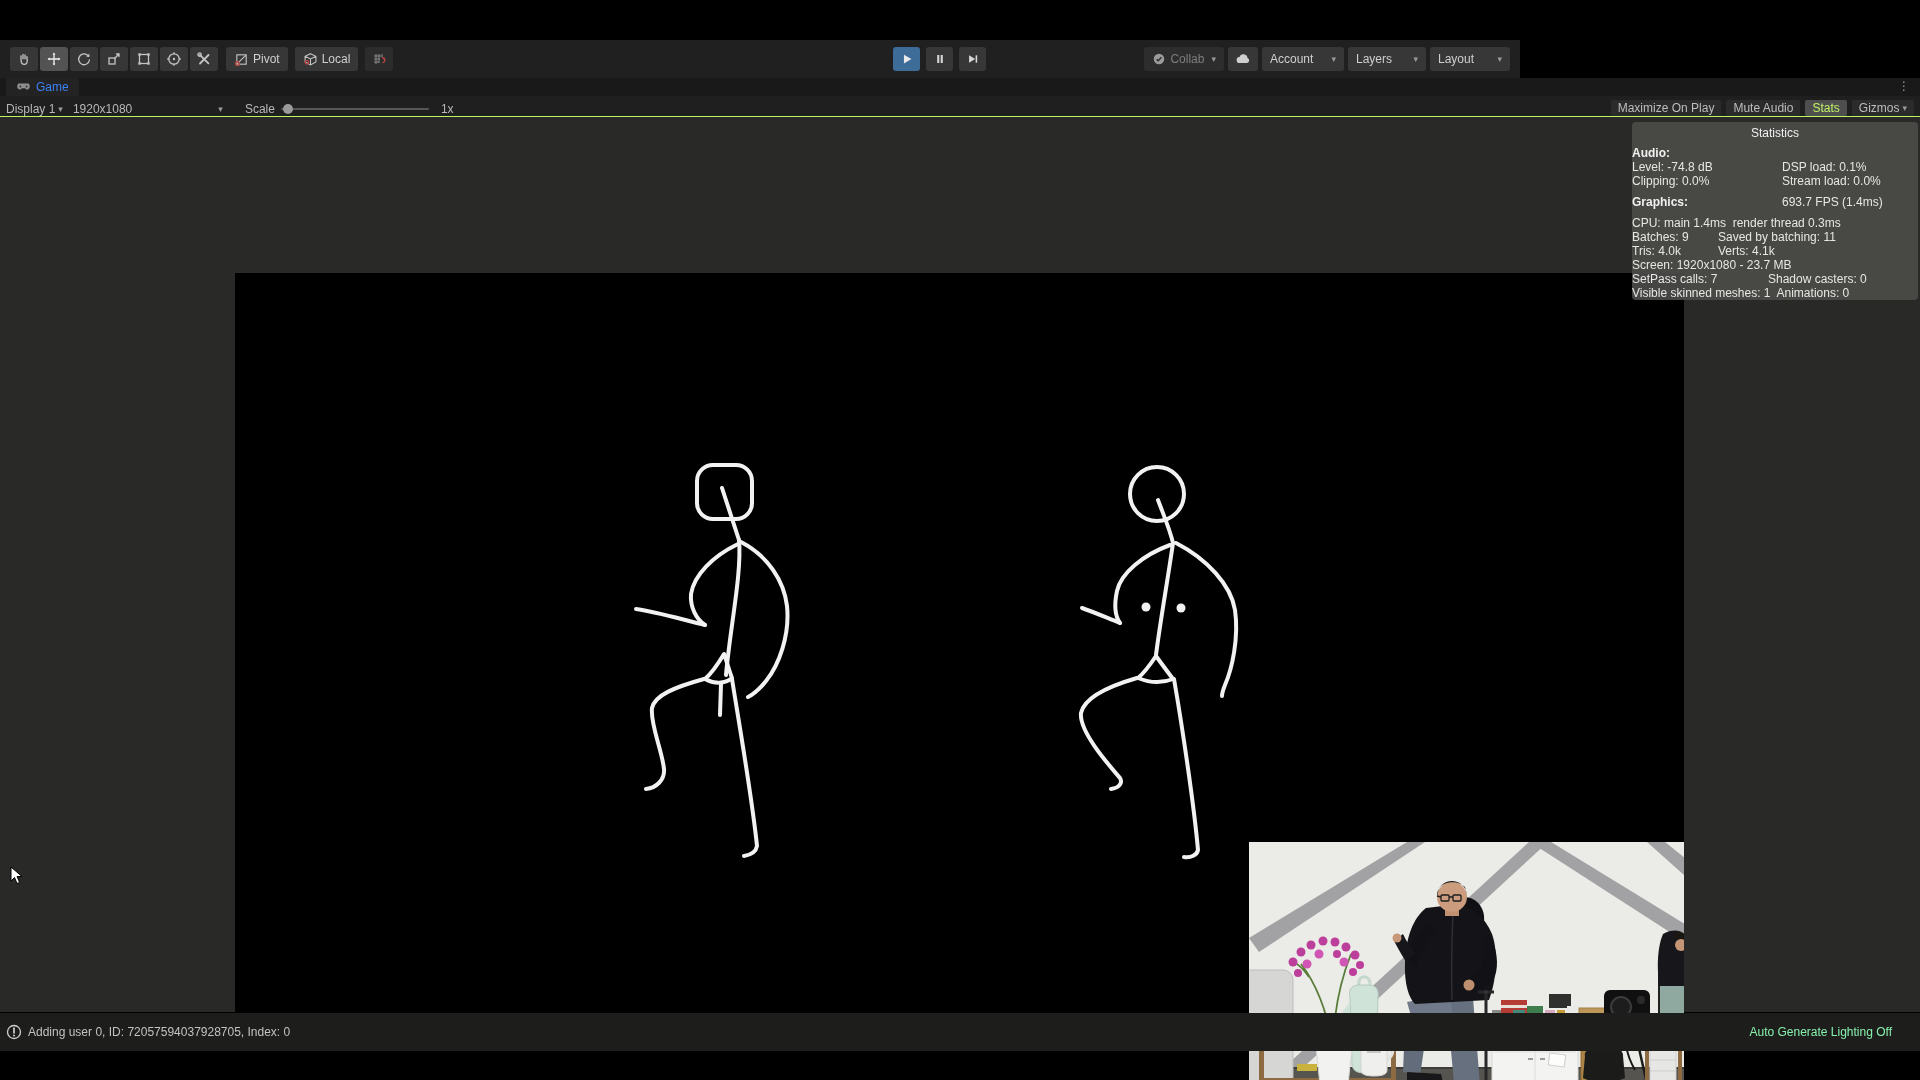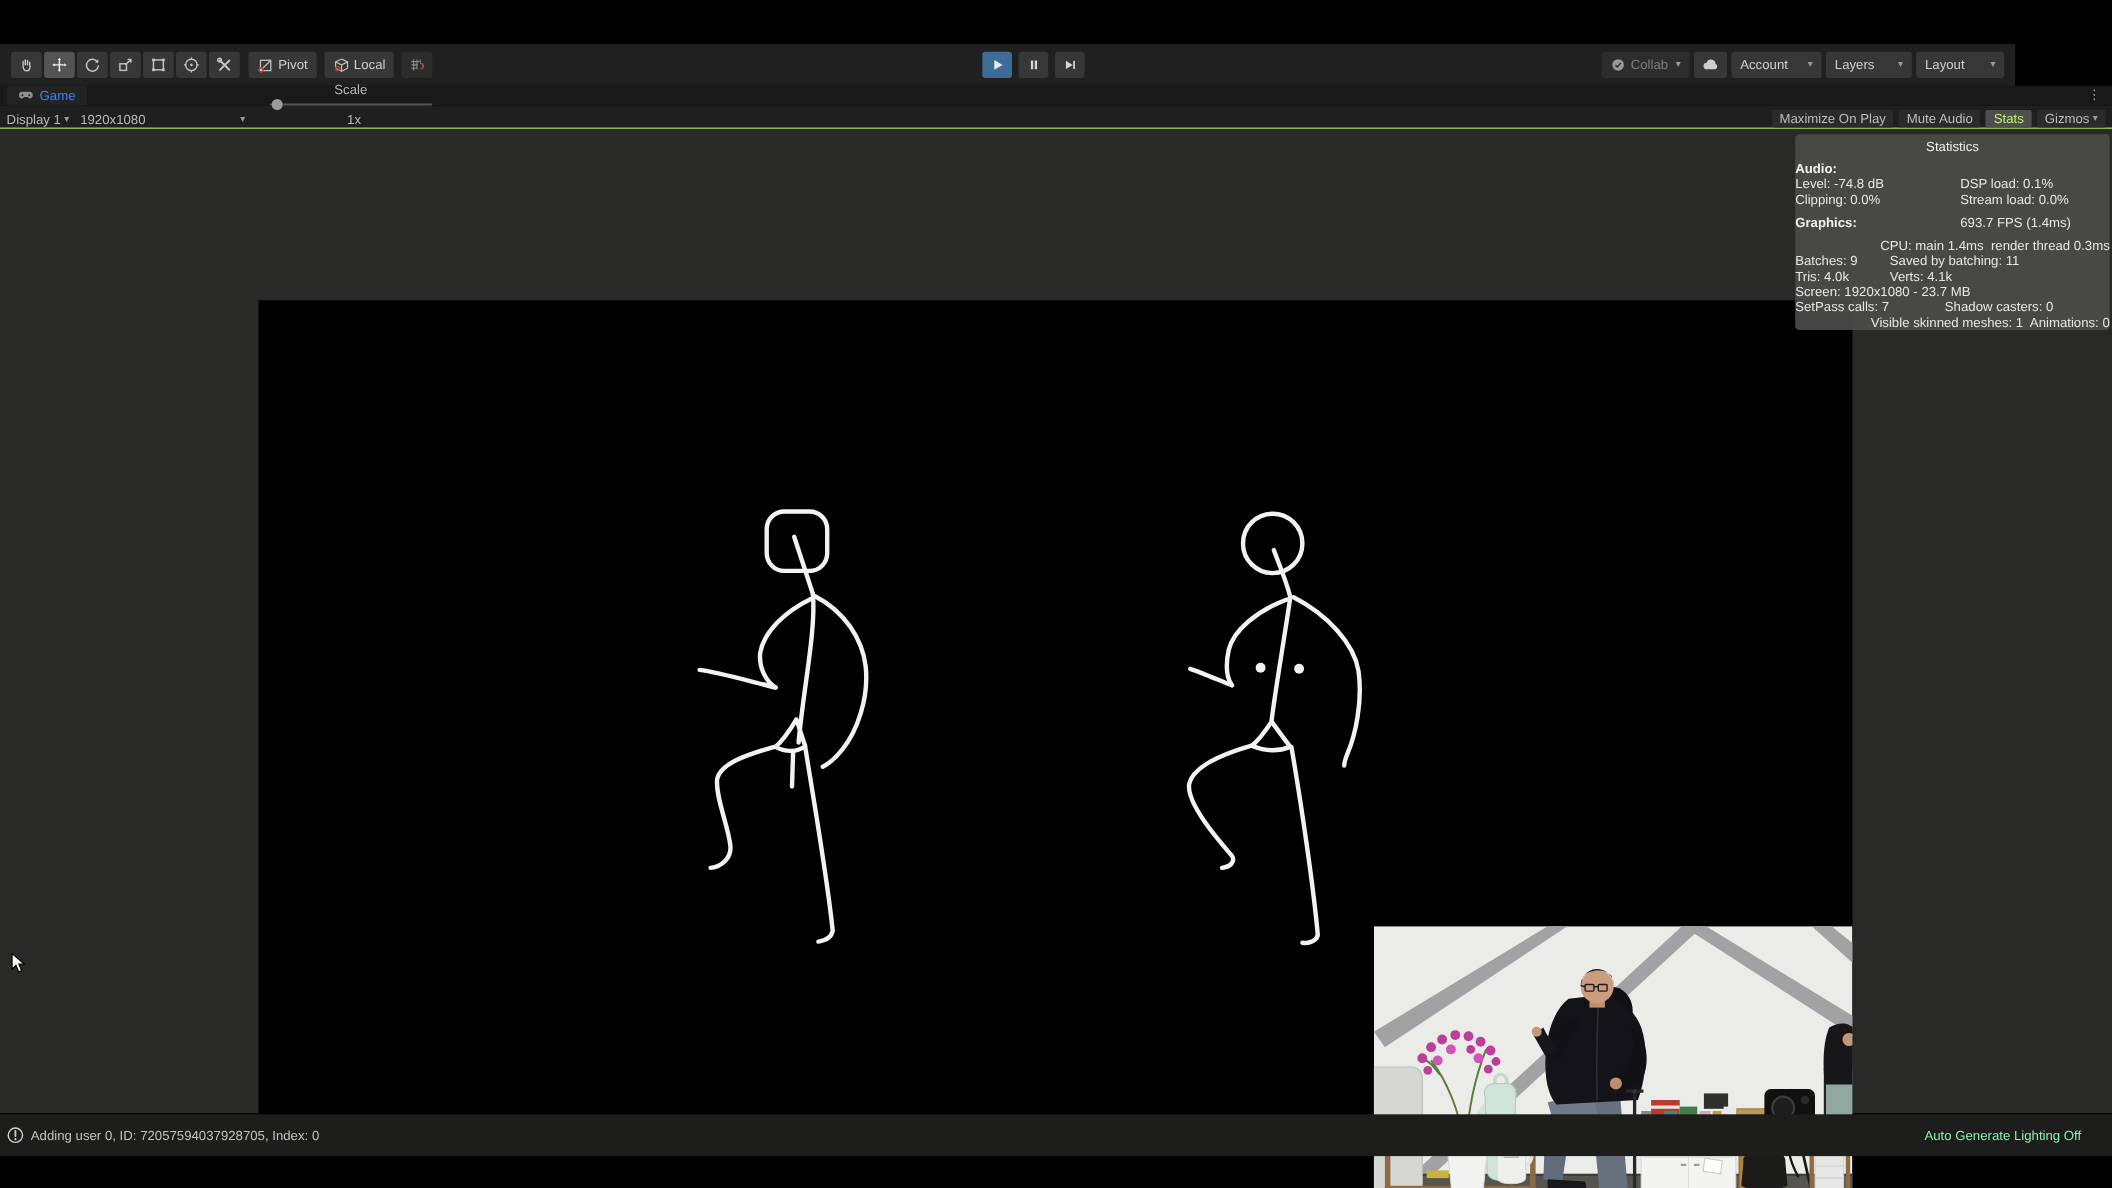--- a/index.html
+++ b/index.html
@@ -1,21 +1,21 @@
 <!DOCTYPE html>
 <html><head>
 <meta charset="utf-8">
 <style>
   html,body { margin:0; padding:0; background:#000; }
   .screen { position:relative; width:1920px; height:1080px; background:#000;
             font-family:"Liberation Sans", sans-serif; overflow:hidden; color:#c8c8c8; }
   svg { display:block; }
 
   
-  .toolbar { position:absolute; left:0; top:40px; width:1832px; height:38px;
+  .toolbar { position:absolute; left:0; top:40px; width:1520px; height:38px;
              background:#202020; border-bottom:1px solid #141414;
              display:flex; align-items:center; }
   .tools { display:flex; gap:2px; margin-left:10px; }
   .tbtn { width:28px; height:24px; background:#373737; border-radius:3px;
           display:flex; align-items:center; justify-content:center; }
   .tbtn.active { background:#535353; }
   .tbtn svg { stroke:#c4c4c4; fill:none; stroke-width:1.3; }
   .tbtn.active svg { stroke:#f0f0f0; }
   .txtbtn { height:24px; background:#373737; border-radius:3px; display:flex;
             align-items:center; gap:4px; padding:0 8px; font-size:12px; color:#cfcfcf; }
@@ -37,21 +37,21 @@
              font-size:12px; color:#3b82f6; }
   .tabmenu { position:absolute; right:10px; top:1px; font-size:12px; color:#9a9a9a;
              font-family:"DejaVu Sans",sans-serif; }
 
   
   .gamebar { position:absolute; left:0; top:96px; width:1920px; height:20px;
              background:#1f1f1f; border-bottom:3px solid #bef264;
              display:flex; align-items:flex-end; font-size:12px; color:#b8b8b8; }
   .gb-item { display:flex; align-items:center; margin-left:6px; }
   .resdrop { width:150px; justify-content:space-between; display:flex; align-items:center; margin-left:10px; }
-  .scalegrp { display:flex; align-items:center; margin-left:22px; gap:6px;flex-direction:column; }
+  .scalegrp { display:flex; align-items:center; margin-left:22px; gap:6px; }
   .track { position:relative; width:148px; height:2px; background:#565656; border-radius:1px; }
   .knob { position:absolute; left:2px; top:-4px; width:10px; height:10px; border-radius:50%;
           background:#9a9a9a; }
   .gb-right { margin-left:auto; display:flex; gap:5px; margin-right:6px; }
   .gb-btn { height:16px; display:flex; align-items:center; padding:0 7px; background:#2b2b2b;
             border-radius:2px; color:#bdbdbd; }
   .gb-btn.active { background:#4e4e4e; color:#bef264; }
 
   
   .gameview { position:absolute; left:0; top:117px; width:1920px; height:895px; background:#292927; }
@@ -64,21 +64,21 @@
            background:rgba(74,74,72,0.93); border-radius:4px; color:#e6e6e4; font-size:12px;
            padding:4px 0; box-sizing:border-box; line-height:14px; }
   .stats .title { text-align:center; margin-bottom:6px; color:#efefef; }
   .stats .head { font-weight:bold; color:#f0f0f0; }
   .srow { display:flex; }
   .srow .l { white-space:pre; }
   .w150 .l { width:150px; }
   .w86 .l { width:86px; }
   .w136 .l { width:136px; }
   .gap { height:7px; }
-  .pre { white-space:pre;text-align:right; }
+  .pre { white-space:pre; }
 
   
   .statusbar { position:absolute; left:0; top:1013px; width:1920px; height:38px; background:#1d1d1c;
                display:flex; align-items:center; font-size:12px; color:#c2c2c2; }
   .statusmsg { display:flex; align-items:center; gap:6px; margin-left:6px; }
   .lighting { position:absolute; right:28px; color:#86efac; }
 
   .cursor { position:absolute; left:10px; top:866px; }
 </style>
 </head>

